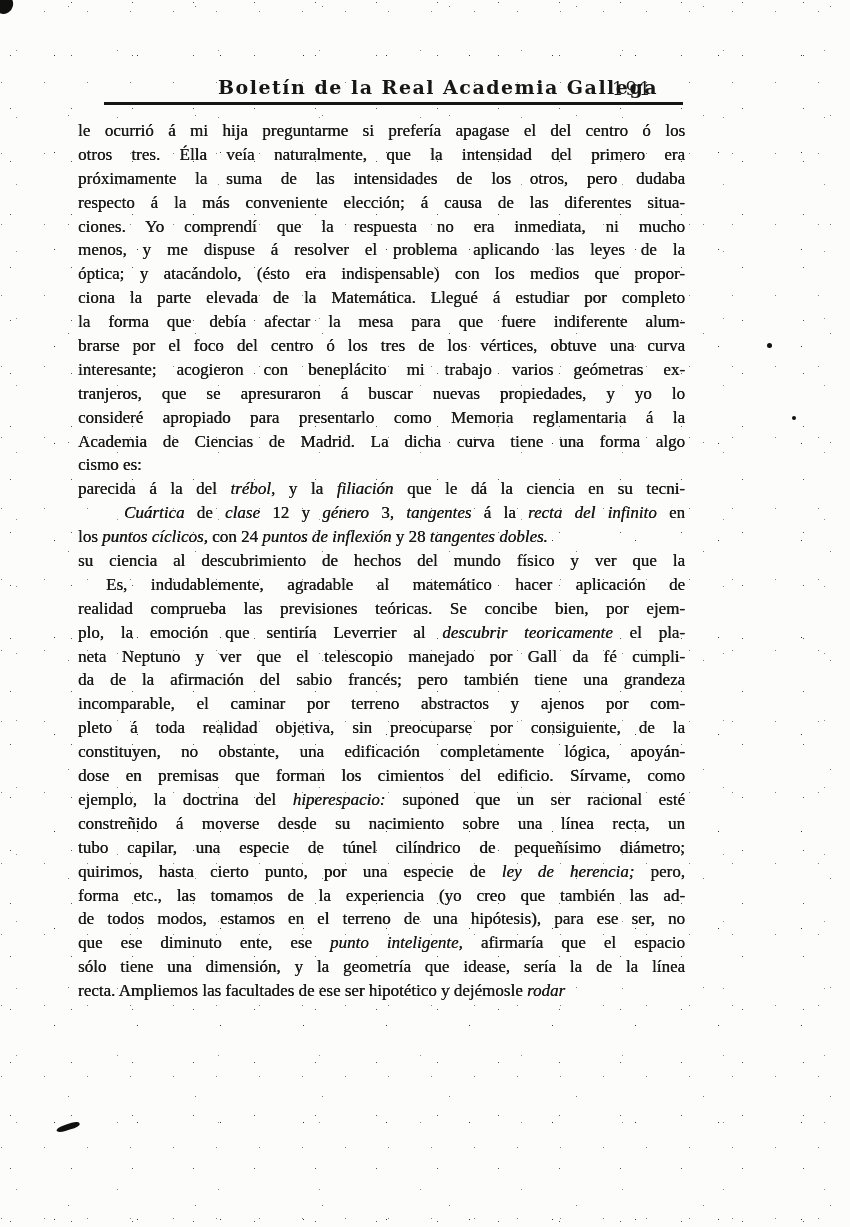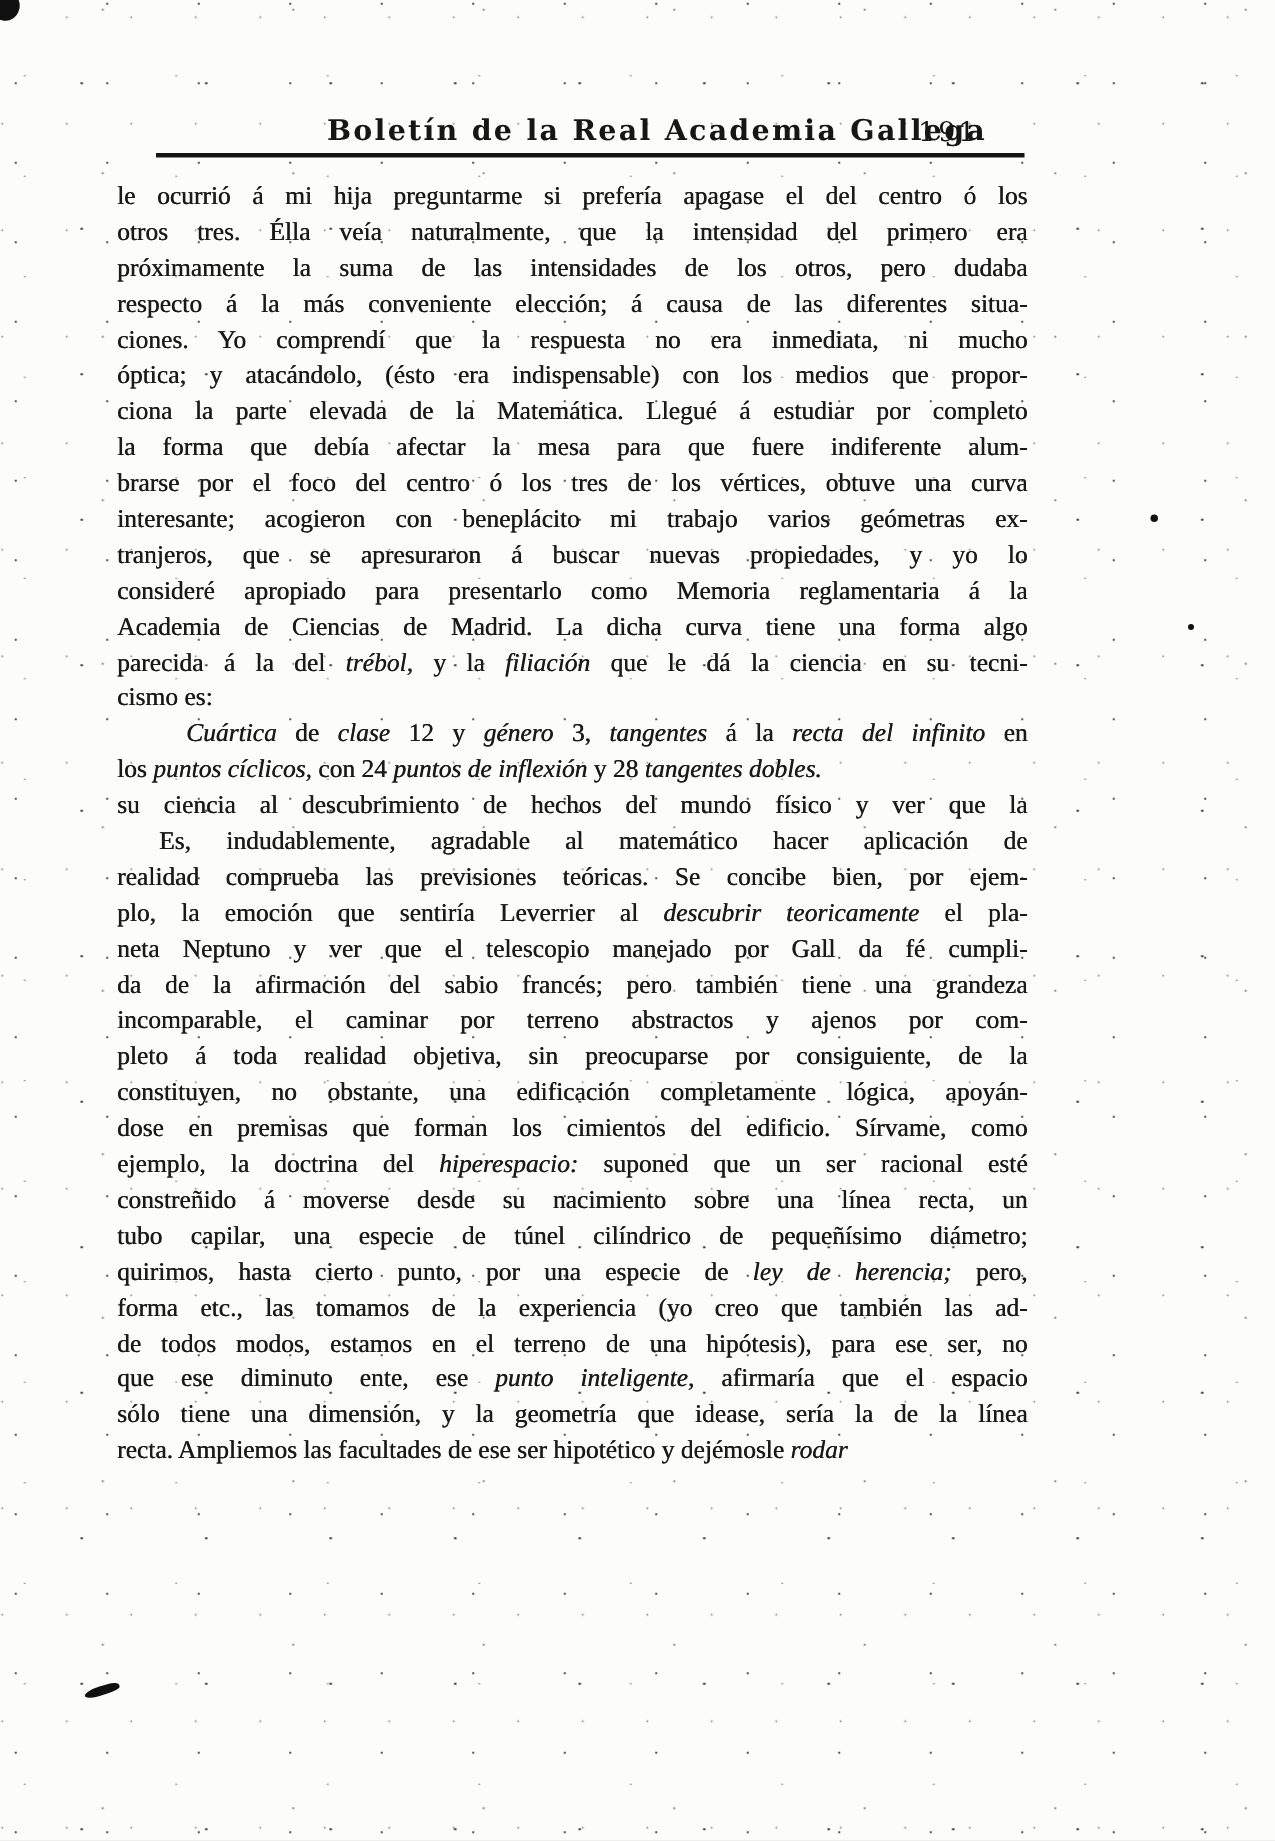--- a/index.html
+++ b/index.html
@@ -98,30 +98,31 @@
 
   <div class="header-rule"></div>
 
   <main class="body-text" id="body-text">
       <div class="paragraph continuation">
         <div class="line first-line"><span>le ocurrió á mi hija preguntarme si prefería apagase el del centro ó los</span></div>
         <div class="line"><span>otros tres. Élla veía naturalmente, que la intensidad del primero era</span></div>
         <div class="line"><span>próximamente la suma de las intensidades de los otros, pero dudaba</span></div>
         <div class="line"><span>respecto á la más conveniente elección; á causa de las diferentes situa-</span></div>
         <div class="line"><span>ciones. Yo comprendí que la respuesta no era inmediata, ni mucho</span></div>
+        <div class="line"><span>menos, y me dispuse á resolver el problema aplicando las leyes de la</span></div>
         <div class="line"><span>óptica; y atacándolo, (ésto era indispensable) con los medios que propor-</span></div>
         <div class="line"><span>ciona la parte elevada de la Matemática. Llegué á estudiar por completo</span></div>
         <div class="line"><span>la forma que debía afectar la mesa para que fuere indiferente alum-</span></div>
         <div class="line"><span>brarse por el foco del centro ó los tres de los vértices, obtuve una curva</span></div>
         <div class="line"><span>interesante; acogieron con beneplácito mi trabajo varios geómetras ex-</span></div>
         <div class="line"><span>tranjeros, que se apresuraron á buscar nuevas propiedades, y yo lo</span></div>
         <div class="line"><span>consideré apropiado para presentarlo como Memoria reglamentaria á la</span></div>
         <div class="line"><span>Academia de Ciencias de Madrid. La dicha curva tiene una forma algo</span></div>
+        <div class="line last-line"><span>cismo es:</span></div>
         <div class="line"><span>parecida á la del </span><span class="it">trébol,</span><span> y la </span><span class="it">filiación</span><span> que le dá la ciencia en su tecni-</span></div>
-        <div class="line last-line"><span>cismo es:</span></div>
       </div>
       <div class="paragraph definition">
         <div class="line first-line"><span class="it">Cuártica</span><span> de </span><span class="it">clase</span><span> 12 y </span><span class="it">género</span><span> 3, </span><span class="it">tangentes</span><span> á la </span><span class="it">recta del infinito</span><span> en</span></div>
         <div class="line last-line"><span>los </span><span class="it">puntos cíclicos,</span><span> con 24 </span><span class="it">puntos de inflexión</span><span> y 28 </span><span class="it">tangentes dobles.</span></div>
       </div>
       <div class="paragraph normal">
         <div class="line"><span>su ciencia al descubrimiento de hechos del mundo físico y ver que la</span></div>
         <div class="line first-line"><span>Es, indudablemente, agradable al matemático hacer aplicación de</span></div>
         <div class="line"><span>realidad comprueba las previsiones teóricas. Se concibe bien, por ejem-</span></div>
         <div class="line"><span>plo, la emoción que sentiría Leverrier al </span><span class="it">descubrir teoricamente</span><span> el pla-</span></div>

